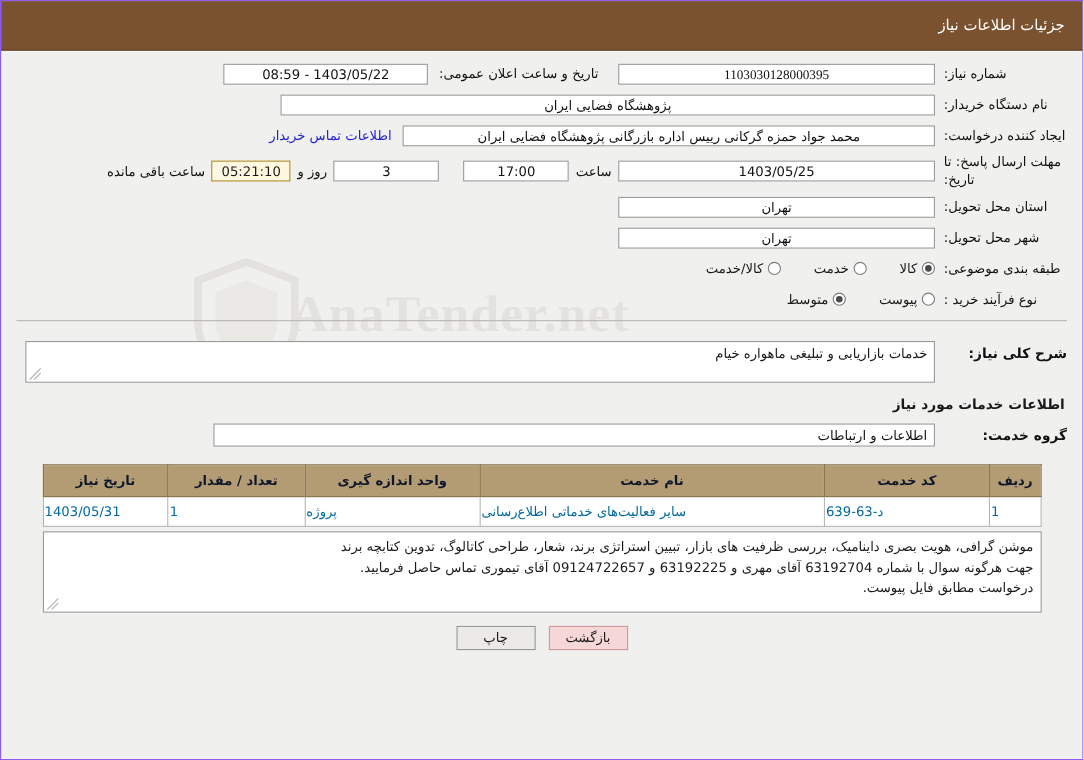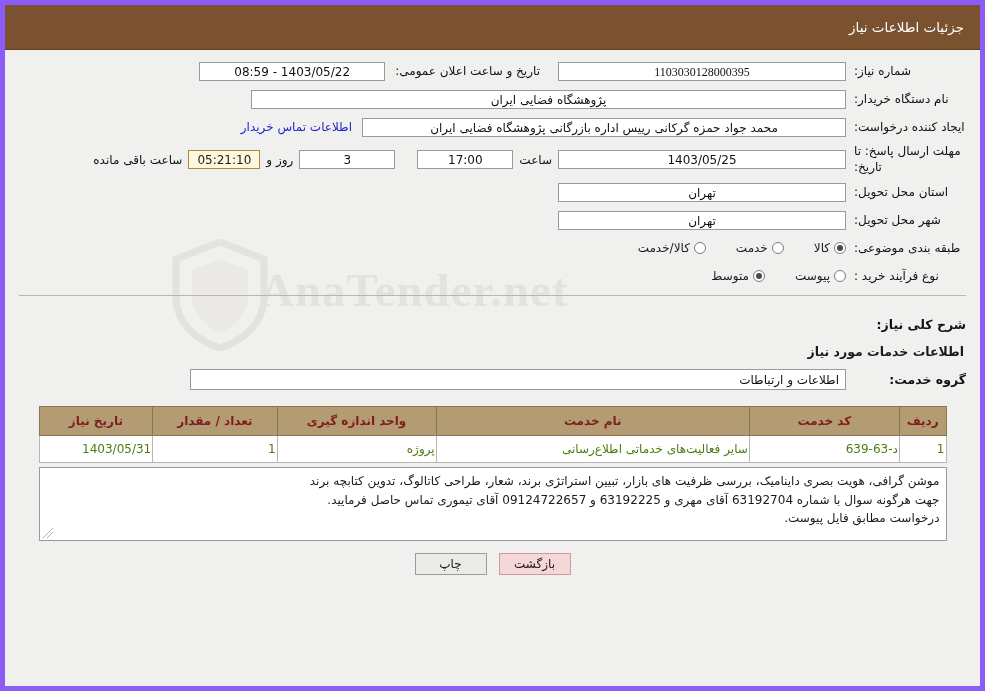--- a/index.html
+++ b/index.html
@@ -14,21 +14,21 @@
     font-size: 12px;
     color: #1a1a1a;
     position: relative;
     overflow: hidden;
   }
   .page {
     position: relative;
     width: 985px;
     height: 691px;
     box-sizing: border-box;
-    border: 5px solid #8b5cf6;
+    border: 1px solid #8b5cf6;
     background: #f0f0ee;
   }
   
   .header {
     height: 44px;
     background: #7a5230;
     color: #ffffff;
     display: flex;
     align-items: center;
     justify-content: flex-start;
@@ -222,32 +222,32 @@
   }
   table.grid {
     border-collapse: collapse;
     width: 908px;
     margin: 6px auto 0 auto;
     font-size: 12px;
     background: #fff;
   }
   table.grid th {
     background: #b39b74;
-    color: #7f1d1d;
+    color: #0f172a;
     border: 1px solid #8a7451;
     font-weight: bold;
     height: 26px;
     font-size: 12px;
   }
   table.grid td {
     border: 1px solid #b6b6b6;
     height: 24px;
-    text-align: right;
+    text-align: left;
     background: #fff;
-    color: #4d7c0f;
+    color: #0369a1;
   }
   .desc-box {
     width: 908px;
     margin: 0 auto;
     border: 1px solid #9a9a9a;
     background: #ffffff;
     min-height: 74px;
     padding: 4px 6px;
     font-size: 12px;
     box-sizing: border-box;
@@ -386,20 +386,27 @@
         </div>
       </div>
     </div>
 
     <div class="sep"></div>
   </div>
 
   <div class="section">
     <div class="sec-row">
       <div class="sec-lbl">شرح کلی نیاز:</div>
+      <div class="textarea">
+        <span>خدمات بازاریابی و تبلیغی ماهواره خیام</span>
+        <svg class="resize-grip" viewBox="0 0 12 12">
+          <path d="M11 1 L1 11" stroke="#888" stroke-width="1" fill="none"></path>
+          <path d="M11 5 L5 11" stroke="#888" stroke-width="1" fill="none"></path>
+        </svg>
+      </div>
     </div>
 
     <div class="sec-title">اطلاعات خدمات مورد نیاز</div>
 
     <div class="sec-row">
       <div class="sec-lbl">گروه خدمت:</div>
       <div class="field f-group">اطلاعات و ارتباطات</div>
     </div>
   </div>
 

